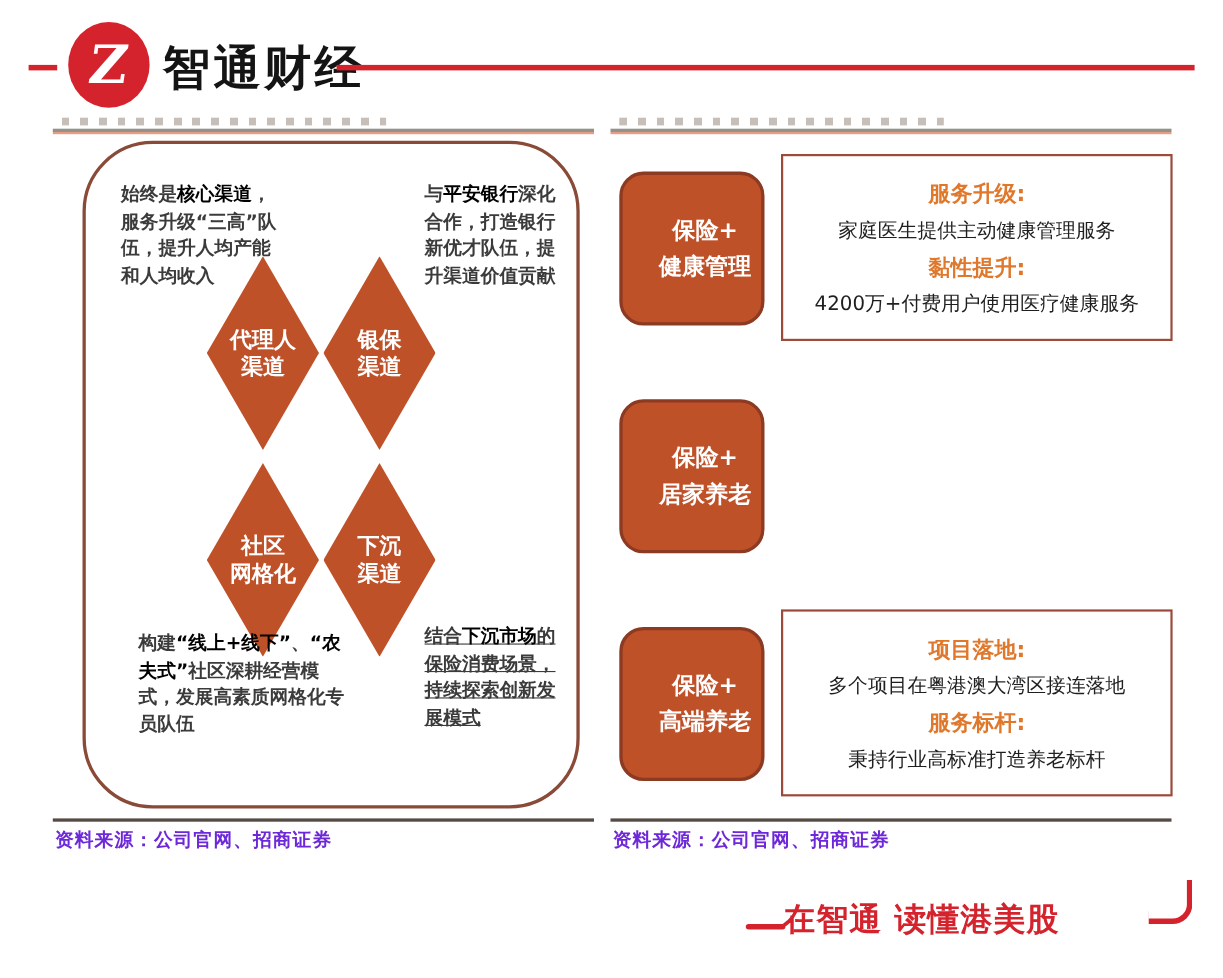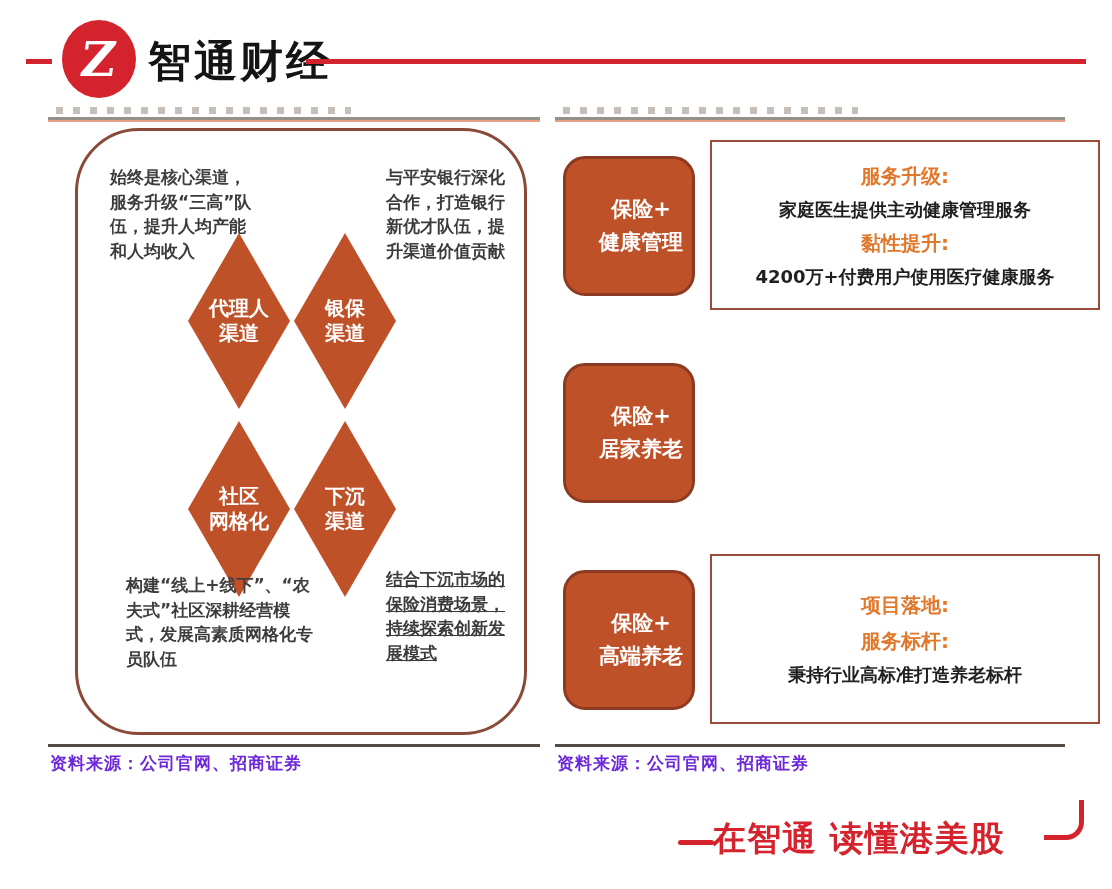--- a/index.html
+++ b/index.html
@@ -34,50 +34,50 @@
 
   
   .rounded-frame { position:absolute; left:27px; top:28px; width:452px; height:607px;
           border:3px solid #8a4a38; border-radius:64px; background:#ffffff; }
   .note { position:absolute; font-size:17px; font-weight:600; color:#3b3b3b;
           line-height:1.45; z-index:2; }
   .note-tl { left:32px;  top:34px;  width:152px; }
   .note-tr { left:308px; top:34px;  width:132px; }
   .note-bl { left:48px;  top:442px; width:190px; }
   .note-br { left:308px; top:436px; width:134px;text-decoration:underline; }
-  .hl { color:#404040; font-weight:700; }
+  .hl { color:#000000; font-weight:700; }
 
   .diamond { position:absolute; width:102px; height:176px; background:#bf5129;
           clip-path:polygon(50% 0,100% 50%,50% 100%,0 50%);
           display:flex; flex-direction:column; align-items:center; justify-content:center;
           color:#ffffff; font-weight:700; font-size:20px; line-height:1.25;
           text-align:center; z-index:1; }
   .d1 { left:110px; top:102px; }
   .d2 { left:216px; top:102px; }
   .d3 { left:110px; top:290px; }
   .d4 { left:216px; top:290px; }
 
   
   .irow { position:absolute; left:0; width:510px; height:172px; }
   .irow-1 { top:40px; } .irow-2 { top:247px; } .irow-3 { top:454px; }
   .badge { position:absolute; left:8px; top:16px; width:132px; height:140px;
           background:#bf5129; border:3px solid #8c3a22; border-radius:22px;
           display:flex; flex-direction:column; align-items:center; justify-content:center;
           color:#ffffff; font-weight:700; font-size:21px; line-height:1.55; text-align:center;padding-left:24px; }
-  .ibox { position:absolute; left:155px; top:0; width:390px; height:170px;
+  .ibox { position:absolute; left:155px; top:0; width:356px; height:170px;
           border:2px solid #9c4a3a; background:#ffffff;
           display:flex; flex-direction:column; align-items:center; justify-content:center;
           text-align:center; }
   .ibox .heading { color:#e0782c; font-weight:700; font-size:20px; line-height:1.8; }
-  .ibox .body    { color:#1f1f1f; font-weight:700; font-size:18px; line-height:1.75; }
+  .ibox .body    { color:#1f1f1f; font-weight:400; font-size:18px; line-height:1.75; }
 
   
   .slogan-line { position:absolute; left:678px; top:840px; width:36px; height:5px;
           background:#d5232e; border-radius:3px; }
-  .slogan-text { position:absolute; left:712px; top:816px; font-size:34px; font-weight:800;
+  .slogan-text { position:absolute; left:712px; top:816px; font-size:29px; font-weight:800;
           color:#d5232e; letter-spacing:1px; white-space:pre; }
   .slogan-hook { position:absolute; left:1044px; top:800px; width:40px; height:40px;
           border-right:5px solid #d5232e; border-bottom:5px solid #d5232e;
           border-bottom-right-radius:18px; }
 </style>
 </head>
 <body>
 
 <div class="page">
 
@@ -149,20 +149,21 @@
       </div>
     </div>
 
     <div class="irow irow-3">
       <div class="badge">
         <span>保险+</span>
         <span>高端养老</span>
       </div>
       <div class="ibox">
         <span class="heading">项目落地:</span>
+        <span class="body">多个项目在粤港澳大湾区接连落地</span>
         <span class="heading">服务标杆:</span>
         <span class="body">秉持行业高标准打造养老标杆</span>
       </div>
     </div>
 
     <div class="src-rule"></div>
     <p class="source">资料来源：公司官网、招商证券</p>
   </section>
 
   <div>

